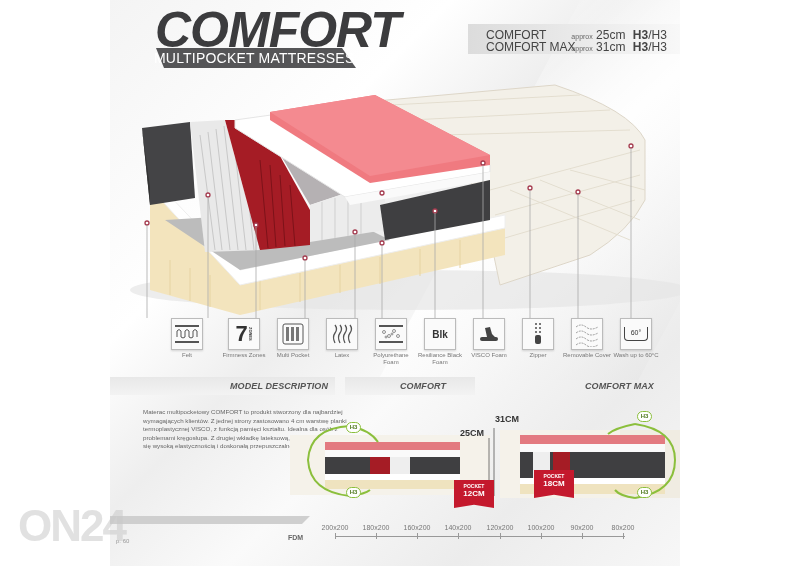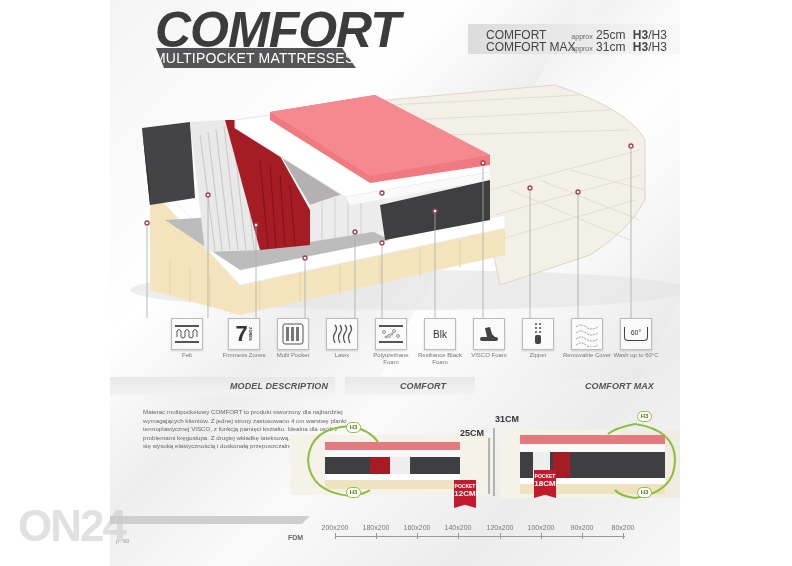--- a/index.html
+++ b/index.html
@@ -42,21 +42,21 @@
   .sect-band { position: absolute; top: 377px; height: 18px; background: linear-gradient(180deg, #e8e8e8, #f3f3f3); }
   .sect-title { position: absolute; top: 381px; font-size: 9px; font-style: italic; font-weight: bold; color: #555; letter-spacing: 0.1px; }
 
   .desc { position: absolute; left: 33px; top: 408px; width: 210px; font-size: 6.2px; line-height: 8.5px; color: #666; }
 
   
   .xs { position: absolute; }
   .dim-label { position: absolute; font-size: 9px; font-weight: bold; color: #333; }
   .h3-badge { position: absolute; width: 15px; height: 11px; border-radius: 6px; background: #fff;
     border: 1.5px solid #8bbf3c; font-size: 6px; font-weight: bold; color: #4f7a1e; text-align: center; line-height: 8px; }
-  .pocket-tag { position: absolute; width: 22px; height: 28px; background: #c4192d; color: #fff; text-align: center;
+  .pocket-tag { position: absolute; width: 40px; height: 28px; background: #c4192d; color: #fff; text-align: center;
     clip-path: polygon(0 0,100% 0,100% 100%,50% 88%,0 100%); padding-top: 3px; }
   .pocket-tag .p1 { font-size: 5px; font-weight: bold; display: block; }
   .pocket-tag .p2 { font-size: 8px; font-weight: bold; display: block; line-height: 9px; }
 
   
   .size-row { position: absolute; left: 225px; top: 524px; width: 330px; }
   .size-lbl { position: absolute; top: 0; font-size: 7px; color: #777; transform: translateX(-50%); white-space: nowrap; }
   .size-line { position: absolute; left: 0; top: 12px; width: 290px; height: 1px; background: #999; }
   .size-tick { position: absolute; top: 9px; width: 1px; height: 6px; background: #999; }
 
@@ -250,21 +250,21 @@
               <circle cx="20" cy="13" r="1.5"></circle>
               <circle cx="8" cy="14" r="1"></circle>
               <circle cx="14" cy="11" r="1"></circle>
             </g>
           </svg>
       </div>
       <div class="icon-label">Polyurethane Foam</div>
     </div>
     <div class="icon-item" style="left:253px">
       <div class="icon-box">
-        <span style="font-size:10px;font-weight:normal;color:#333">Blk</span>
+        <span style="font-size:10px;font-weight:bold;color:#333">Blk</span>
       </div>
       <div class="icon-label">Resiliance Black Foam</div>
     </div>
     <div class="icon-item" style="left:302px">
       <div class="icon-box">
         <svg width="24" height="24" viewBox="0 0 24 24">
             <path d="M8 6 L13 5 L15 12 L18 15 L10 15 Z" fill="#444"></path>
             <rect x="3" y="15" width="18" height="4" rx="2" fill="#444"></rect>
           </svg>
       </div>

